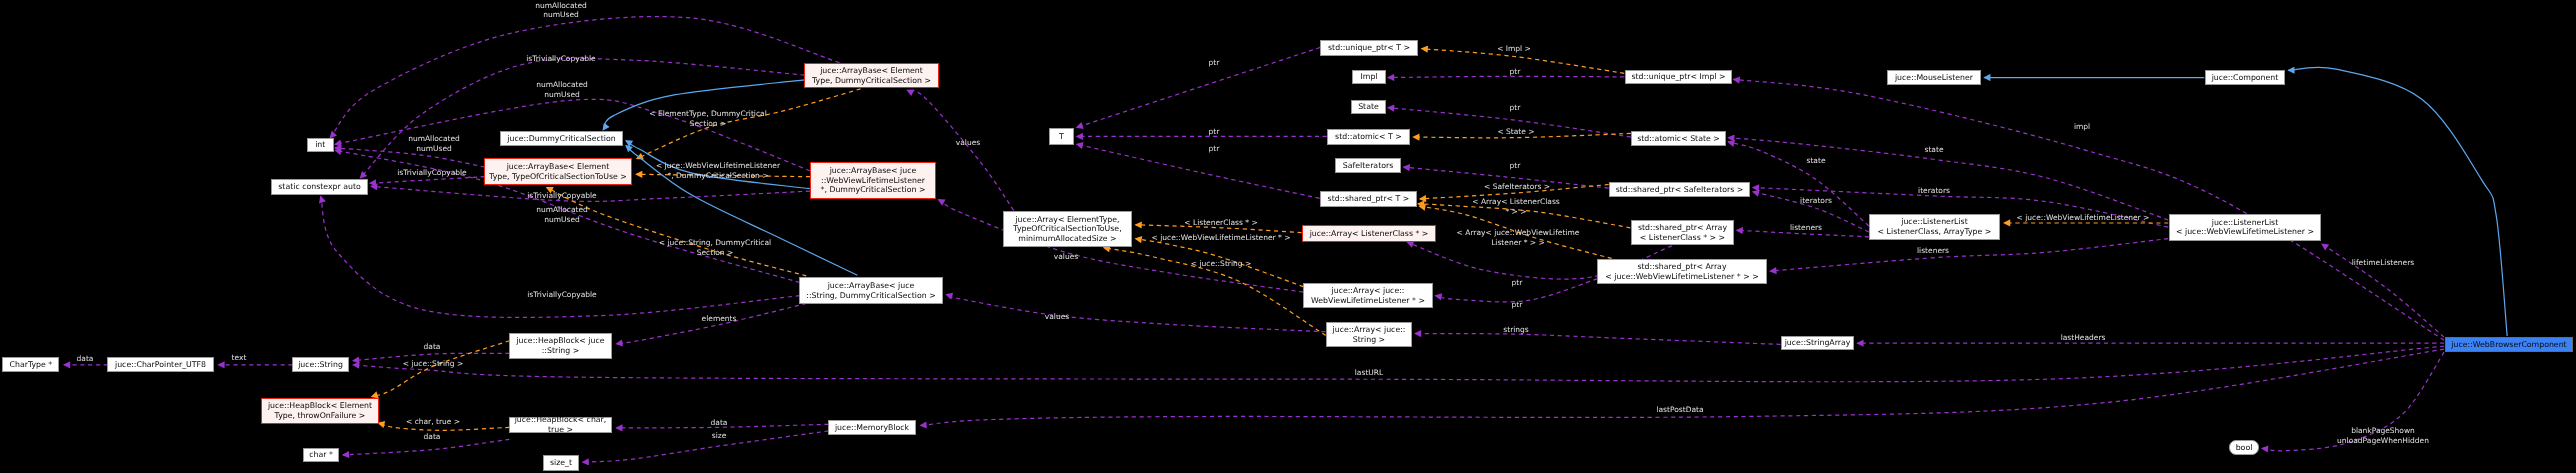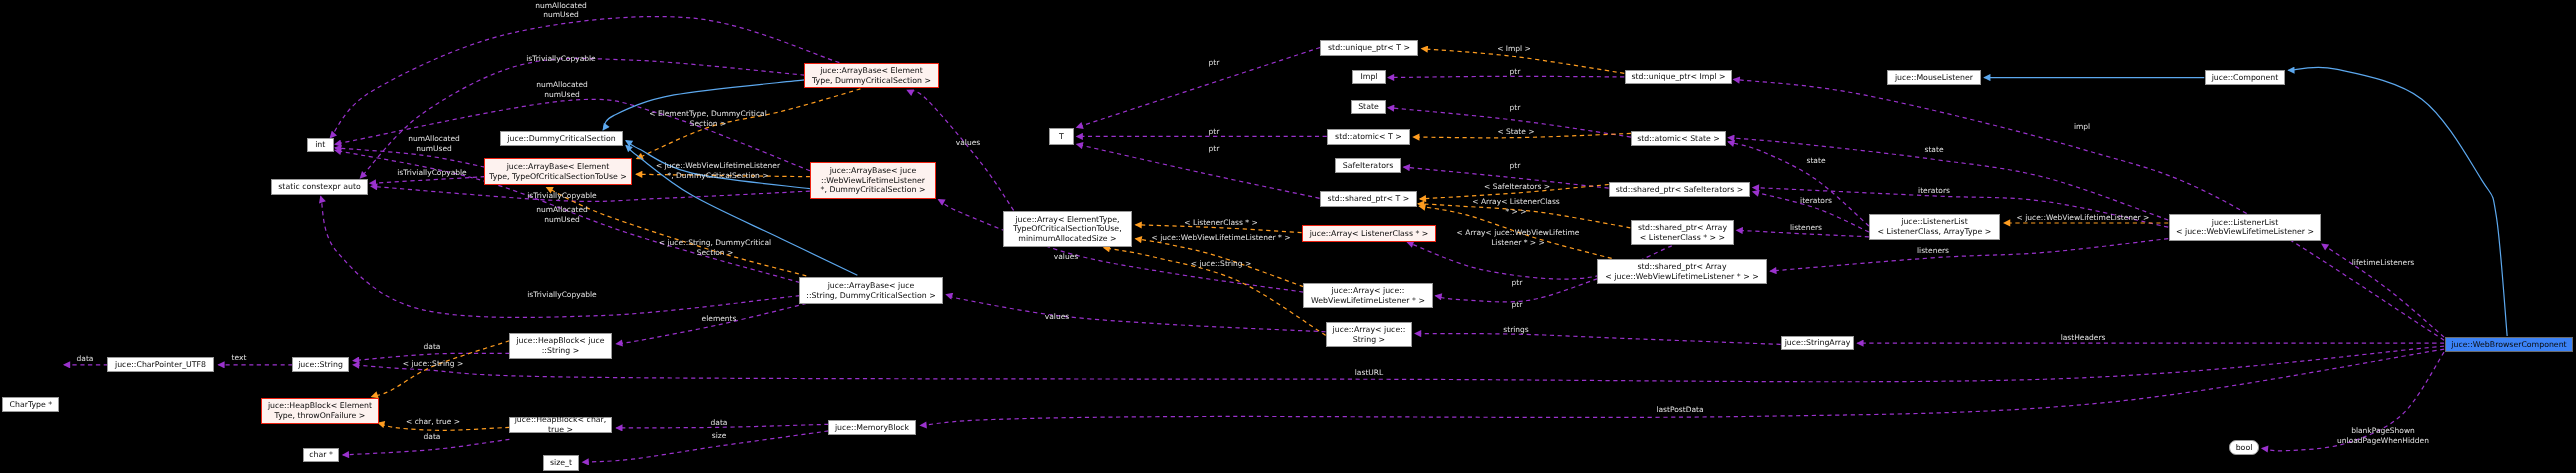--- a/index.html
+++ b/index.html
@@ -127,21 +127,21 @@
       <div class="node" style="left: 1597px; top: 259px; width: 170px; height: 25px;">std::shared_ptr&lt; Array
 &lt; juce::WebViewLifetimeListener * &gt; &gt;</div>
       <div class="node" style="left: 1887px; top: 70px; width: 94px; height: 15px;">juce::MouseListener</div>
       <div class="node" style="left: 2205px; top: 70px; width: 80px; height: 15px;">juce::Component</div>
       <div class="node" style="left: 1869px; top: 214px; width: 131px; height: 26px;">juce::ListenerList
 &lt; ListenerClass, ArrayType &gt;</div>
       <div class="node" style="left: 2169px; top: 214px; width: 152px; height: 26.5px;">juce::ListenerList
 &lt; juce::WebViewLifetimeListener &gt;</div>
       <div class="node" style="left: 1781px; top: 336px; width: 73px; height: 14.4px;">juce::StringArray</div>
       <div class="node target" style="left: 2445px; top: 337px; width: 128px; height: 15px;">juce::WebBrowserComponent</div>
-      <div class="node" style="left: 2.4px; top: 357px; width: 57px; height: 15px; margin-top: 40px;">CharType *</div>
+      <div class="node" style="left: 2.4px; top: 357px; width: 57px; height: 15px;">CharType *</div>
       <div class="node" style="left: 107px; top: 357px; width: 107px; height: 15px;">juce::CharPointer_UTF8</div>
       <div class="node" style="left: 292px; top: 357px; width: 57px; height: 15px;">juce::String</div>
       <div class="node" style="left: 509px; top: 333px; width: 103px; height: 26px;">juce::HeapBlock&lt; juce
 ::String &gt;</div>
       <div class="node highlight" style="left: 261px; top: 398px; width: 118px; height: 26px;">juce::HeapBlock&lt; Element
 Type, throwOnFailure &gt;</div>
       <div class="node" style="left: 509px; top: 417px; width: 103px; height: 16px;">juce::HeapBlock&lt; char,
 true &gt;</div>
       <div class="node" style="left: 303px; top: 448px; width: 36px; height: 14.4px;">char *</div>
       <div class="node" style="left: 543px; top: 455px; width: 36px; height: 15.6px;">size_t</div>

